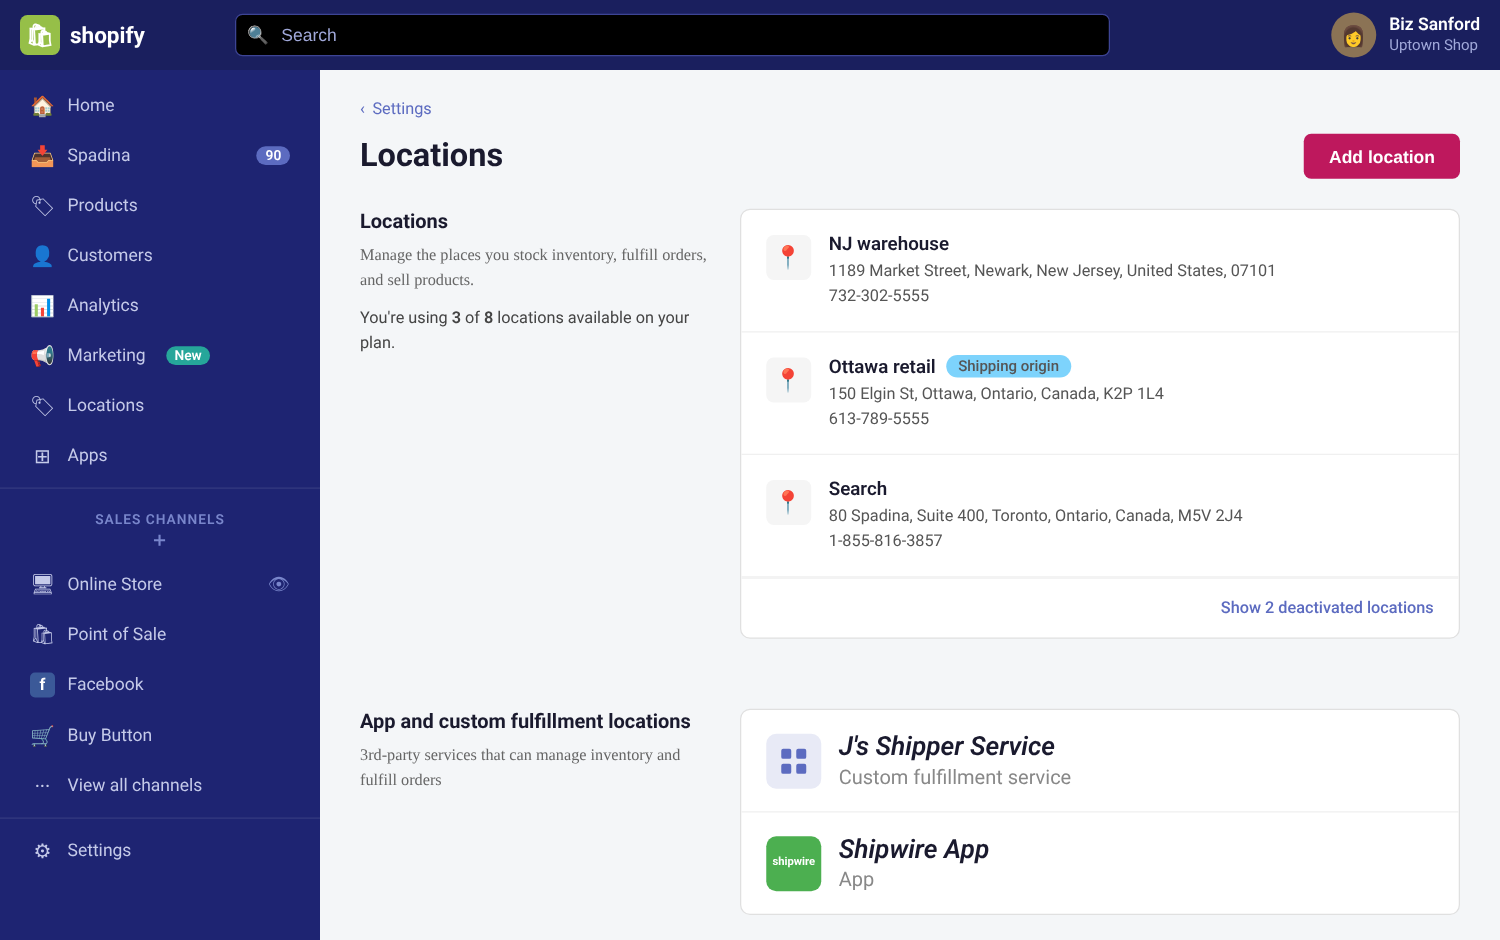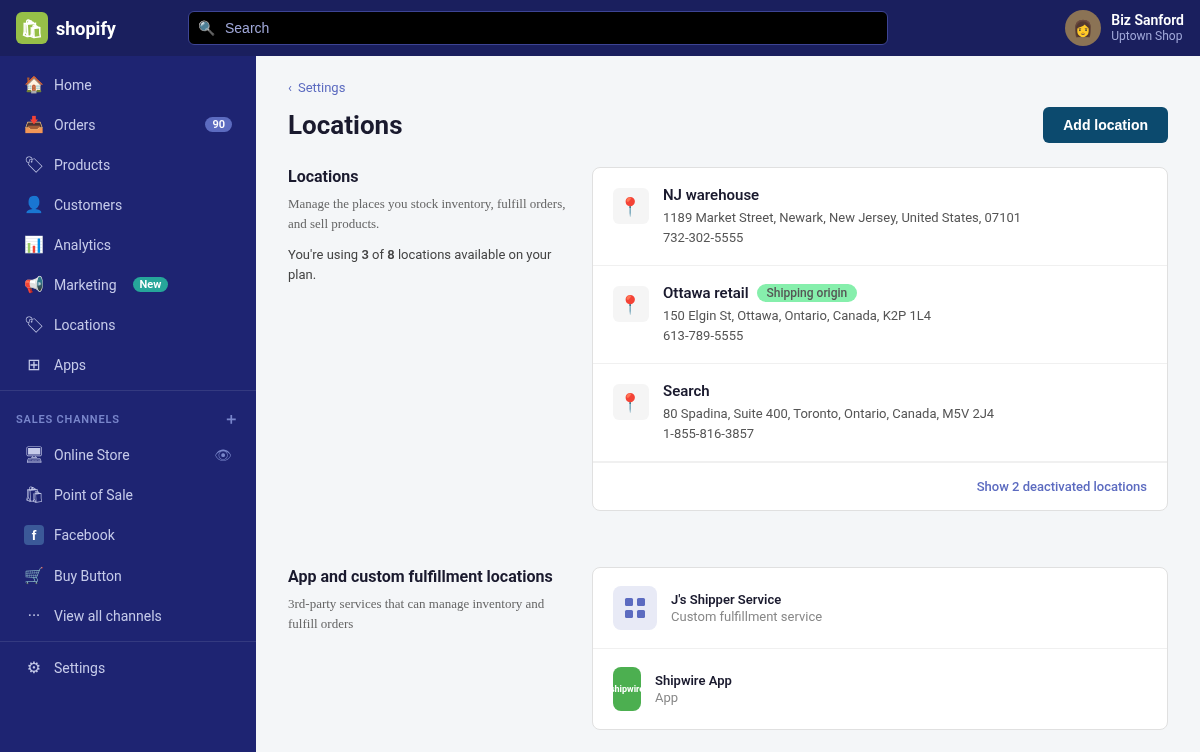--- a/index.html
+++ b/index.html
@@ -129,20 +129,21 @@
     .sidebar-section-label {
       color: #7986cb;
       font-size: 11px;
       font-weight: 600;
       text-transform: uppercase;
       letter-spacing: 0.8px;
       padding: 12px 16px 4px;
       display: flex;
       align-items: center;
       justify-content: space-between;
+      flex-direction: column;
     }
     .sidebar-section-label .add-btn {
       color: #7986cb;
       cursor: pointer;
       font-size: 16px;
     }
     .sidebar-divider {
       border: none;
       border-top: 1px solid rgba(255,255,255,0.1);
       margin: 6px 0;
@@ -168,21 +169,21 @@
       align-items: center;
       justify-content: space-between;
       margin-bottom: 24px;
     }
     .page-title {
       font-size: 26px;
       font-weight: 700;
       color: #1a1a2e;
     }
     .add-location-btn {
-      background: #0c4a6e;
+      background: #be185d;
       color: white;
       border: none;
       border-radius: 6px;
       padding: 10px 20px;
       font-size: 14px;
       font-weight: 600;
       cursor: pointer;
     }
 
     
@@ -252,21 +253,21 @@
       align-items: center;
       gap: 8px;
       margin-bottom: 4px;
     }
     .location-name {
       font-size: 15px;
       font-weight: 600;
       color: #1a1a2e;
     }
     .shipping-badge {
-      background: #86efac;
+      background: #7dd3fc;
       color: #555;
       border-radius: 12px;
       padding: 2px 10px;
       font-size: 12px;
       font-weight: 500;
     }
     .location-address {
       font-size: 13px;
       color: #555;
       line-height: 1.5;
@@ -302,43 +303,44 @@
       background: #e8eaf6;
       border-radius: 8px;
       display: flex;
       align-items: center;
       justify-content: center;
       font-size: 20px;
       color: #5c6bc0;
       flex-shrink: 0;
     }
     .app-icon-shipwire {
-      width: 28px;
+      width: 44px;
       height: 44px;
       background: #4caf50;
       border-radius: 8px;
       display: flex;
       align-items: center;
       justify-content: center;
       font-size: 10px;
       font-weight: 700;
       color: white;
       flex-shrink: 0;
       text-align: center;
       line-height: 1.2;
     }
     .app-details { flex: 1; }
     .app-name {
-      font-size: 13px;
+      font-size: 21px;
       font-weight: 600;
       color: #1a1a2e;
       margin-bottom: 2px;
+      font-style: italic;
     }
     .app-type {
-      font-size: 13px;
+      font-size: 16px;
       color: #888;
     }
 
     
     .section-gap { margin-top: 32px; }
   </style>
 </head>
 <body>
 
 <nav class="topnav">
@@ -361,21 +363,21 @@
 
 <div class="main-layout">
 
   <aside class="sidebar">
     <div class="sidebar-item">
       <span class="sidebar-icon">🏠</span>
       <span>Home</span>
     </div>
     <div class="sidebar-item">
       <span class="sidebar-icon">📥</span>
-      <span>Orders</span>
+      <span>Spadina</span>
       <span class="badge">90</span>
     </div>
     <div class="sidebar-item">
       <span class="sidebar-icon">🏷</span>
       <span>Products</span>
     </div>
     <div class="sidebar-item">
       <span class="sidebar-icon">👤</span>
       <span>Customers</span>
     </div>

